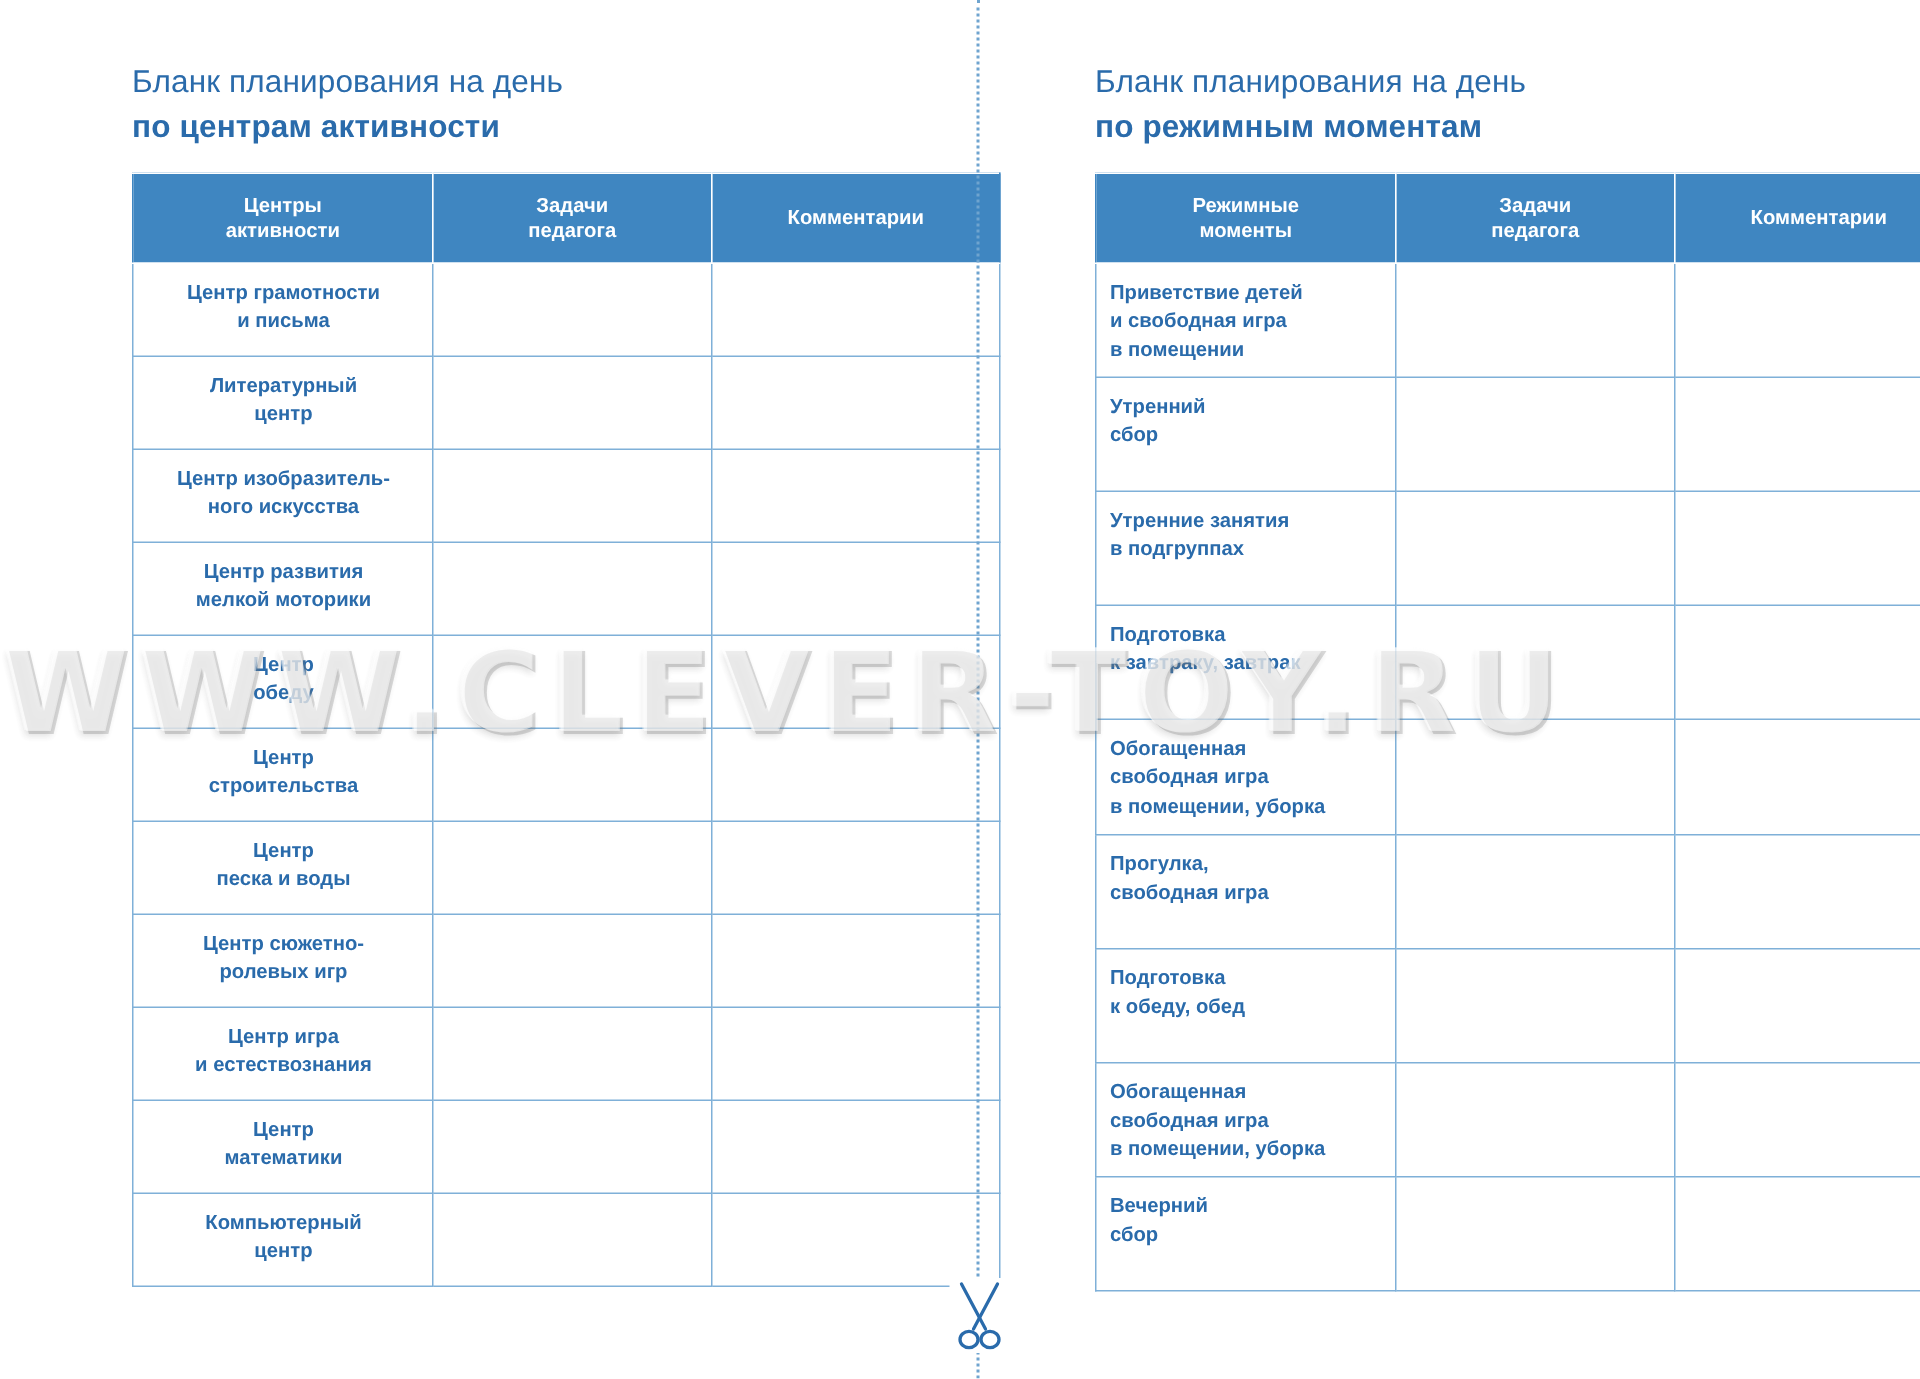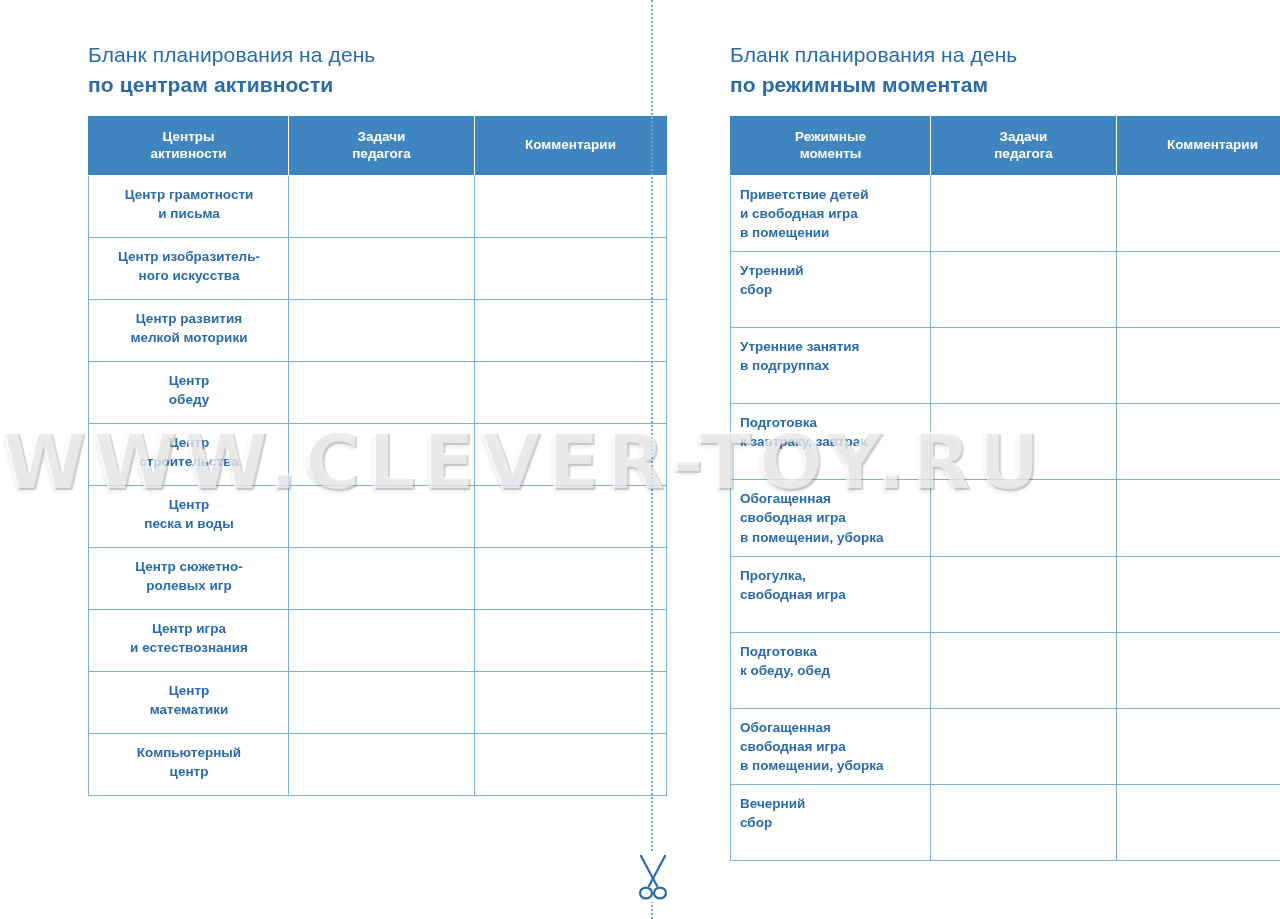--- a/index.html
+++ b/index.html
@@ -156,20 +156,28 @@
         <tr class="row-h-1">
           <td>
             <span>Центр грамотности</span><br>
             <span>и письма</span>
           </td>
           <td class="empty"></td>
           <td class="empty"></td>
         </tr>
         <tr class="row-h-1">
           <td>
+            <span>Литературный</span><br>
+            <span>центр</span>
+          </td>
+          <td class="empty"></td>
+          <td class="empty"></td>
+        </tr>
+        <tr class="row-h-1">
+          <td>
             <span>Центр изобразитель-</span><br>
             <span>ного искусства</span>
           </td>
           <td class="empty"></td>
           <td class="empty"></td>
         </tr>
         <tr class="row-h-1">
           <td>
             <span>Центр развития</span><br>
             <span>мелкой моторики</span>

